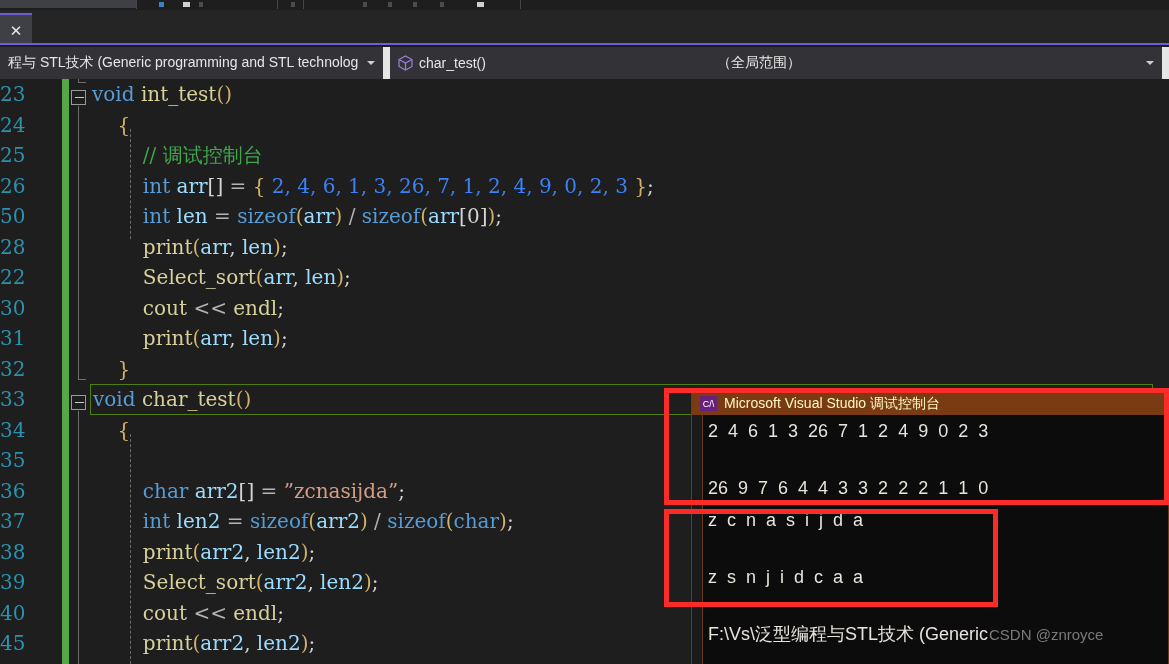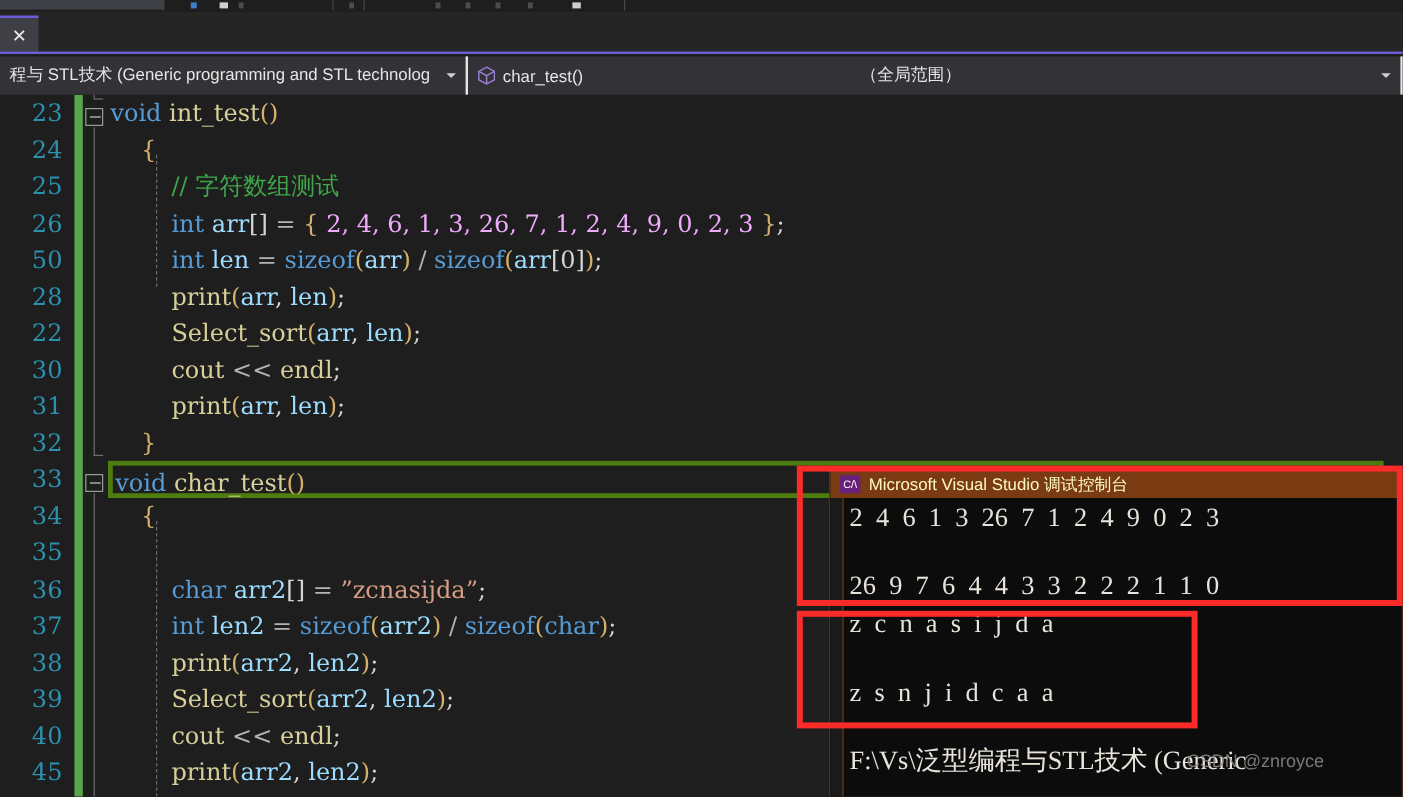--- a/index.html
+++ b/index.html
@@ -45,21 +45,21 @@
     position:absolute; left:0; bottom:0; width:1169px; height:2px; background:#6a5fd8;
   }
 
   
   #nav-bar{
     position:absolute; left:0; top:47px; width:1169px; height:32px;
     background:#333337; display:flex; align-items:stretch;
   }
   .nav-cell{
     display:flex; align-items:center; position:relative;
-    border-right:2px solid #e5e5e5;
+    border-right:7px solid #e5e5e5;
     padding:0 8px;
     color:#e6e6e6; font-size:14px; white-space:nowrap; overflow:hidden;
   }
   #nav-proj{ width:390px; }
   #nav-scope{ width:460px; }
   #nav-member{ flex:1; border-right:none; }
   .nav-caret{
     position:absolute; right:8px; top:50%; transform:translateY(-50%);
     width:0; height:0; border-left:4px solid transparent; border-right:4px solid transparent;
     border-top:4px solid #cfcfcf;
@@ -88,38 +88,38 @@
     position:absolute; left:92px; top:0; right:16px; height:438px;
   }
 
   .code-line{
     height:30.5px; line-height:30.5px;
     font-family:"DejaVu Serif", serif;
     font-size:20px;
     white-space:pre;
   }
   .ln{
-    height:30.5px; line-height:30.5px; text-align:right;
+    height:30.5px; line-height:30.5px; text-align:left;
     padding-right:8px;
     font-family:"DejaVu Serif", serif;
     font-size:20px; color:#2b91af;
   }
   .cur-line{
     background:#1e1e1e;
-    border:4px solid #4d7c0f;
+    border:1px solid #4d7c0f;
     height:30.5px; line-height:28px;
     margin-left:-2px; padding-left:2px;
   }
 
   
   .kw   { color:#569cd6; }
   .fn   { color:#d8d09a; }
   .ident{ color:#9cdcfe; }
   .cmt  { color:#3fa64a; }
-  .num  { color:#f0abfc; }
+  .num  { color:#3b82f6; }
   .str  { color:#d69d85; }
   .punc { color:#d4d4d4; }
   .brace-y{ color:#d4b16a; }
   .op   { color:#b4b4b4; }
 
   
   .fold-box{
     position:absolute; width:15px; height:15px;
     border:1px solid #9a9a9a; background:#1e1e1e;
   }
@@ -155,22 +155,22 @@
     font-family:"Liberation Sans",sans-serif;
   }
   #console-body{
     position:relative; height:249px; background:#0c0c0c; overflow:hidden;
   }
   #console-left-edge{
     position:absolute; left:0; top:0; width:11px; height:249px; background:#1a1a1a;
     border-right:1px solid #6b3a19;
   }
   .con-line{
-    font-family:Liberation Serif, serif;
-    font-size:22px; line-height:32px;
+    font-family:Liberation Sans, sans-serif;
+    font-size:18px; line-height:32px;
     color:#e8e4dc; white-space:pre; padding-left:16px;
   }
   .con-gap{ height:25px; }
 
   
   .red-box{
     position:absolute; border:5px solid #fa2b28; pointer-events:none;
   }
   #red-box-nums{ left:664px; top:388px; width:505px; height:117px; }
   #red-box-chars{ left:664px; top:509px; width:334px; height:98px; }
@@ -270,21 +270,21 @@
     <div class="fold-box" style="left:1px; top:316px;"></div>
     <div class="vline" style="left:8px; top:332px; height:253px;"></div>
   </div>
 
   <div id="code-col">
 
     <div class="vdash" style="left:38px; top:50px; height:110px;"></div>
     <div class="vdash" style="left:38px; top:355px; height:230px;"></div>
   <div class="code-line"><span class="kw">void</span><span class="punc"> </span><span class="fn">int_test</span><span class="brace-y">()</span></div>
       <div class="code-line"><span class="punc">    </span><span class="brace-y">{</span></div>
-      <div class="code-line"><span class="punc">        </span><span class="cmt">// 字符数组测试</span></div>
+      <div class="code-line"><span class="punc">        </span><span class="cmt">// 调试控制台</span></div>
       <div class="code-line"><span class="punc">        </span><span class="kw">int</span><span class="punc"> </span><span class="ident">arr</span><span class="punc">[]</span><span class="op"> = </span><span class="brace-y">{</span><span class="num"> 2, 4, 6, 1, 3, 26, 7, 1, 2, 4, 9, 0, 2, 3 </span><span class="brace-y">}</span><span class="punc">;</span></div>
       <div class="code-line"><span class="punc">        </span><span class="kw">int</span><span class="punc"> </span><span class="ident">len</span><span class="op"> = </span><span class="kw">sizeof</span><span class="brace-y">(</span><span class="ident">arr</span><span class="brace-y">)</span><span class="op"> / </span><span class="kw">sizeof</span><span class="brace-y">(</span><span class="ident">arr</span><span class="punc">[0]</span><span class="brace-y">)</span><span class="punc">;</span></div>
       <div class="code-line"><span class="punc">        </span><span class="fn">print</span><span class="brace-y">(</span><span class="ident">arr</span><span class="punc">, </span><span class="ident">len</span><span class="brace-y">)</span><span class="punc">;</span></div>
       <div class="code-line"><span class="punc">        </span><span class="fn">Select_sort</span><span class="brace-y">(</span><span class="ident">arr</span><span class="punc">, </span><span class="ident">len</span><span class="brace-y">)</span><span class="punc">;</span></div>
       <div class="code-line"><span class="punc">        </span><span class="fn">cout</span><span class="op"> &lt;&lt; </span><span class="fn">endl</span><span class="punc">;</span></div>
       <div class="code-line"><span class="punc">        </span><span class="fn">print</span><span class="brace-y">(</span><span class="ident">arr</span><span class="punc">, </span><span class="ident">len</span><span class="brace-y">)</span><span class="punc">;</span></div>
       <div class="code-line"><span class="punc">    </span><span class="brace-y">}</span></div>
       <div class="code-line cur-line"><span class="kw">void</span><span class="punc"> </span><span class="fn">char_test</span><span class="brace-y">()</span></div>
       <div class="code-line"><span class="punc">    </span><span class="brace-y">{</span></div>
       <div class="code-line"><span class="punc">        </span></div>

